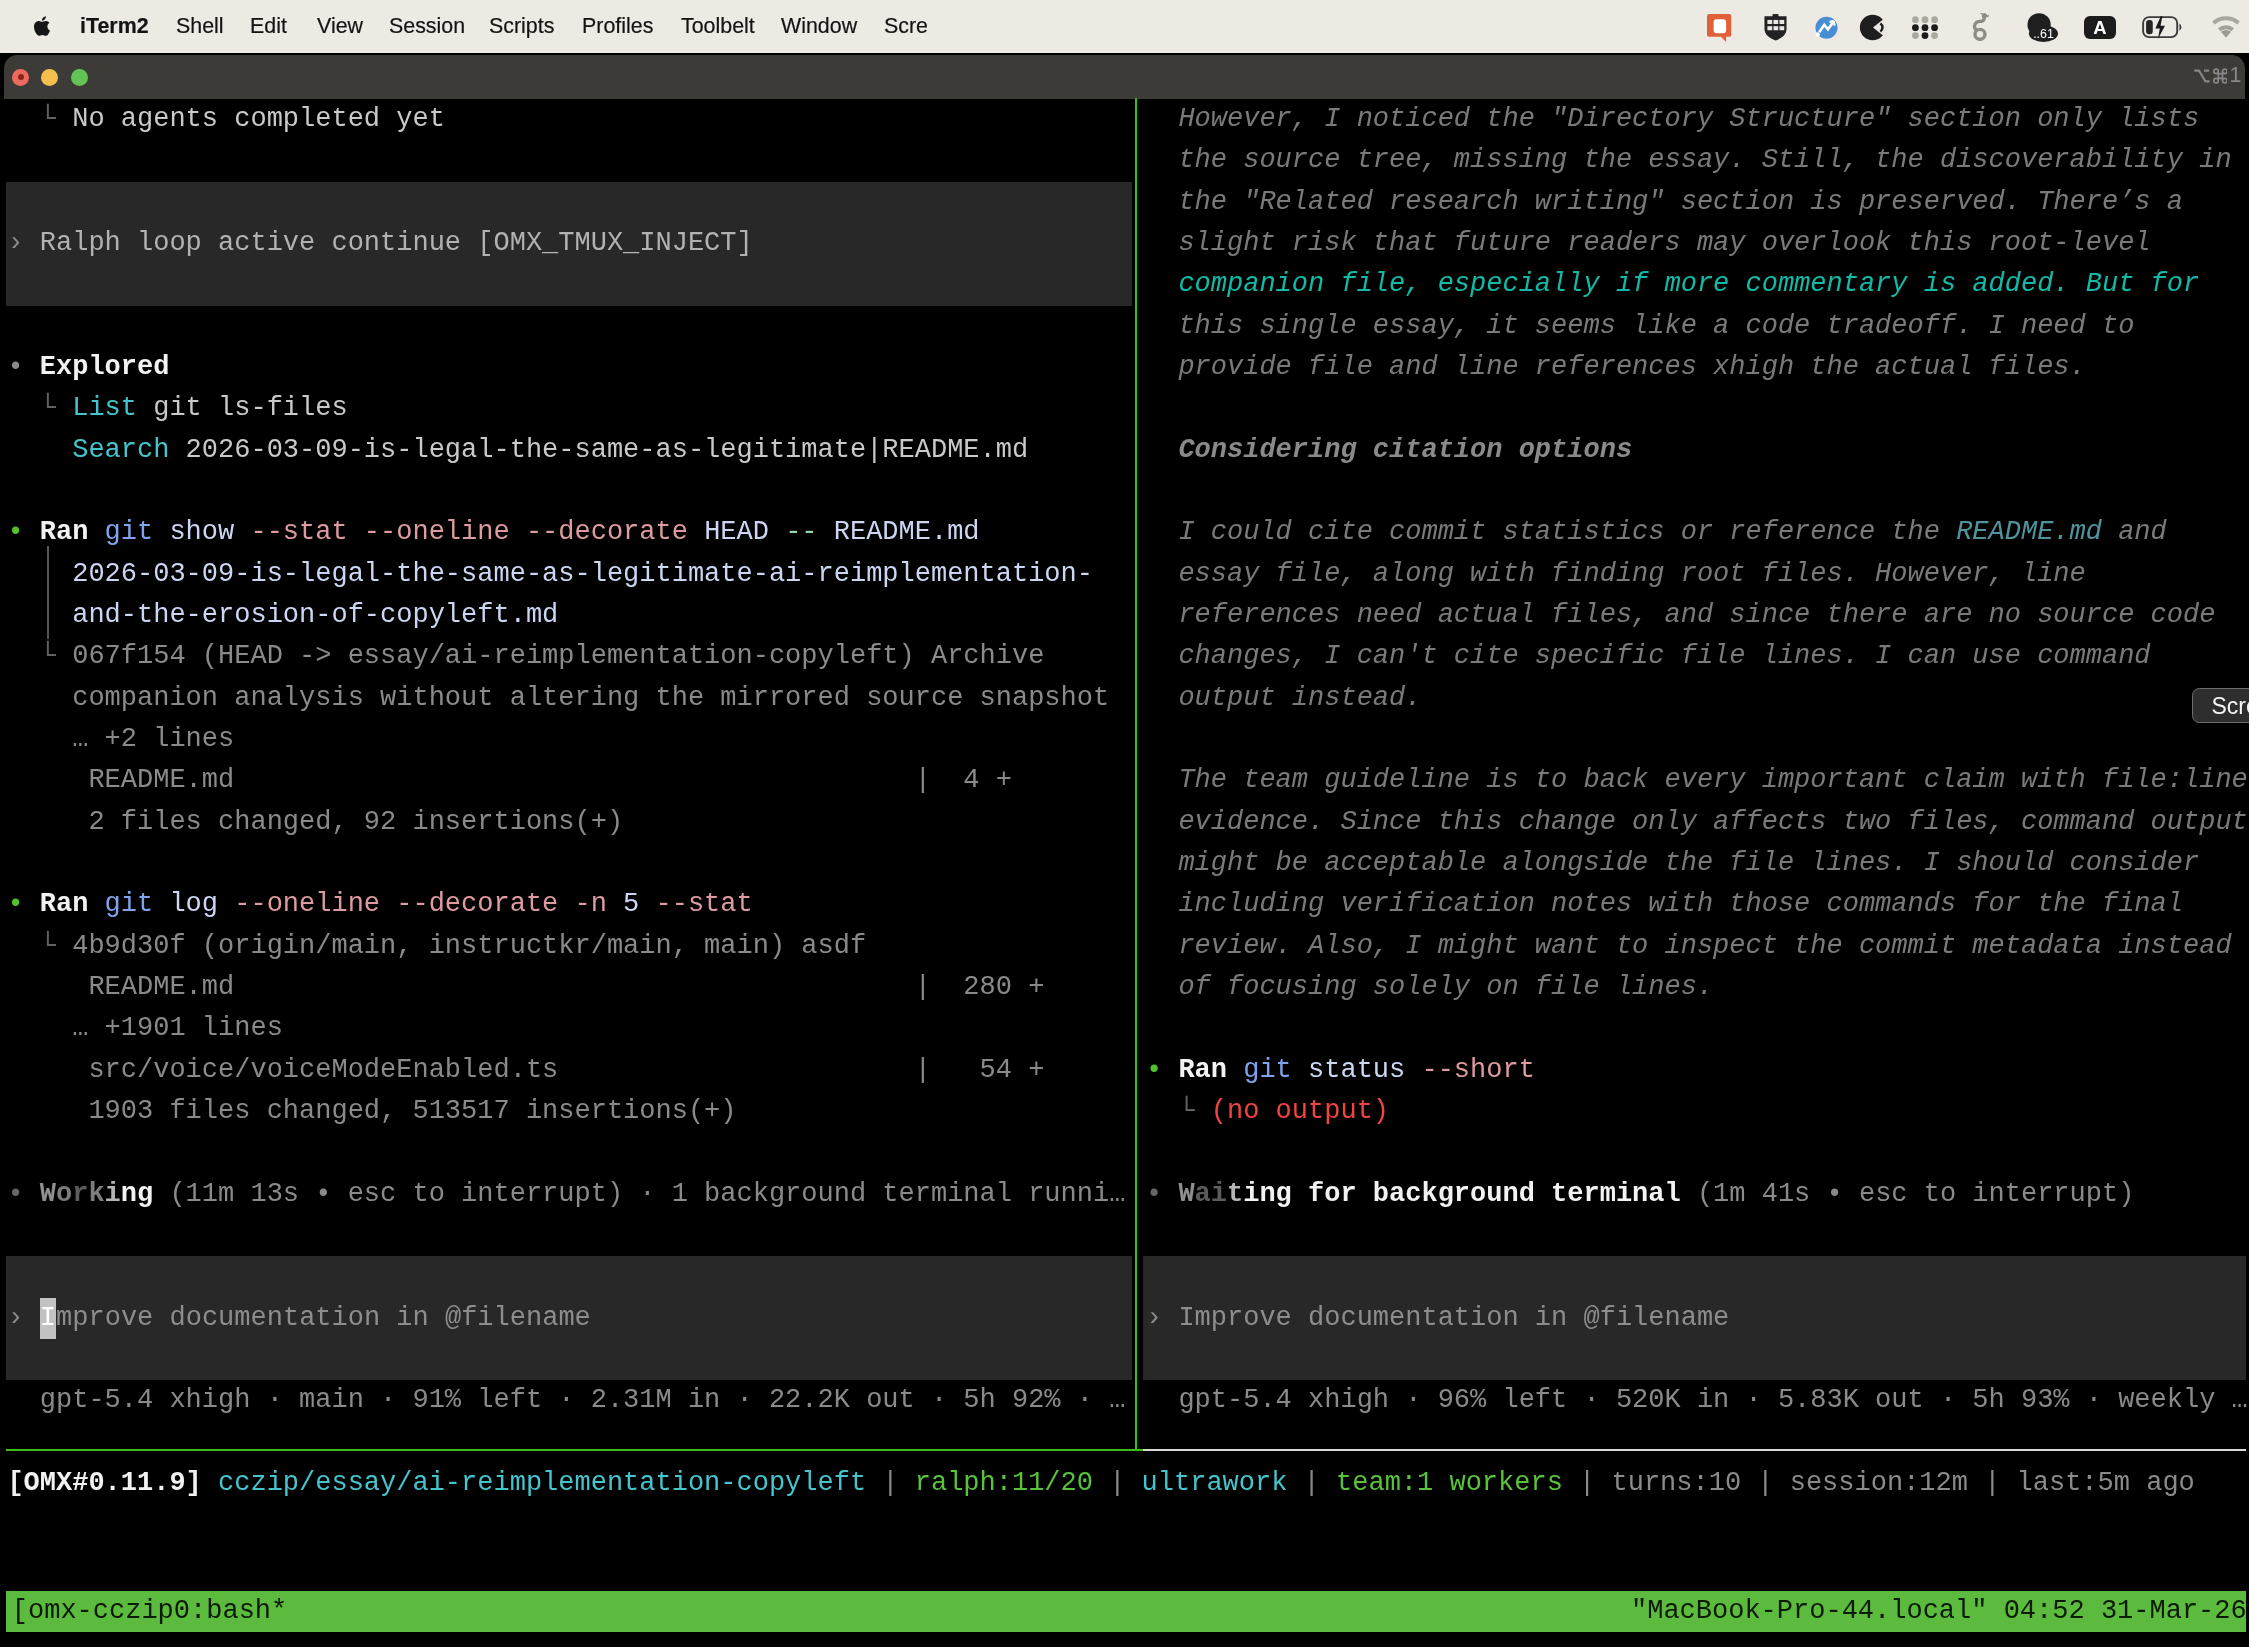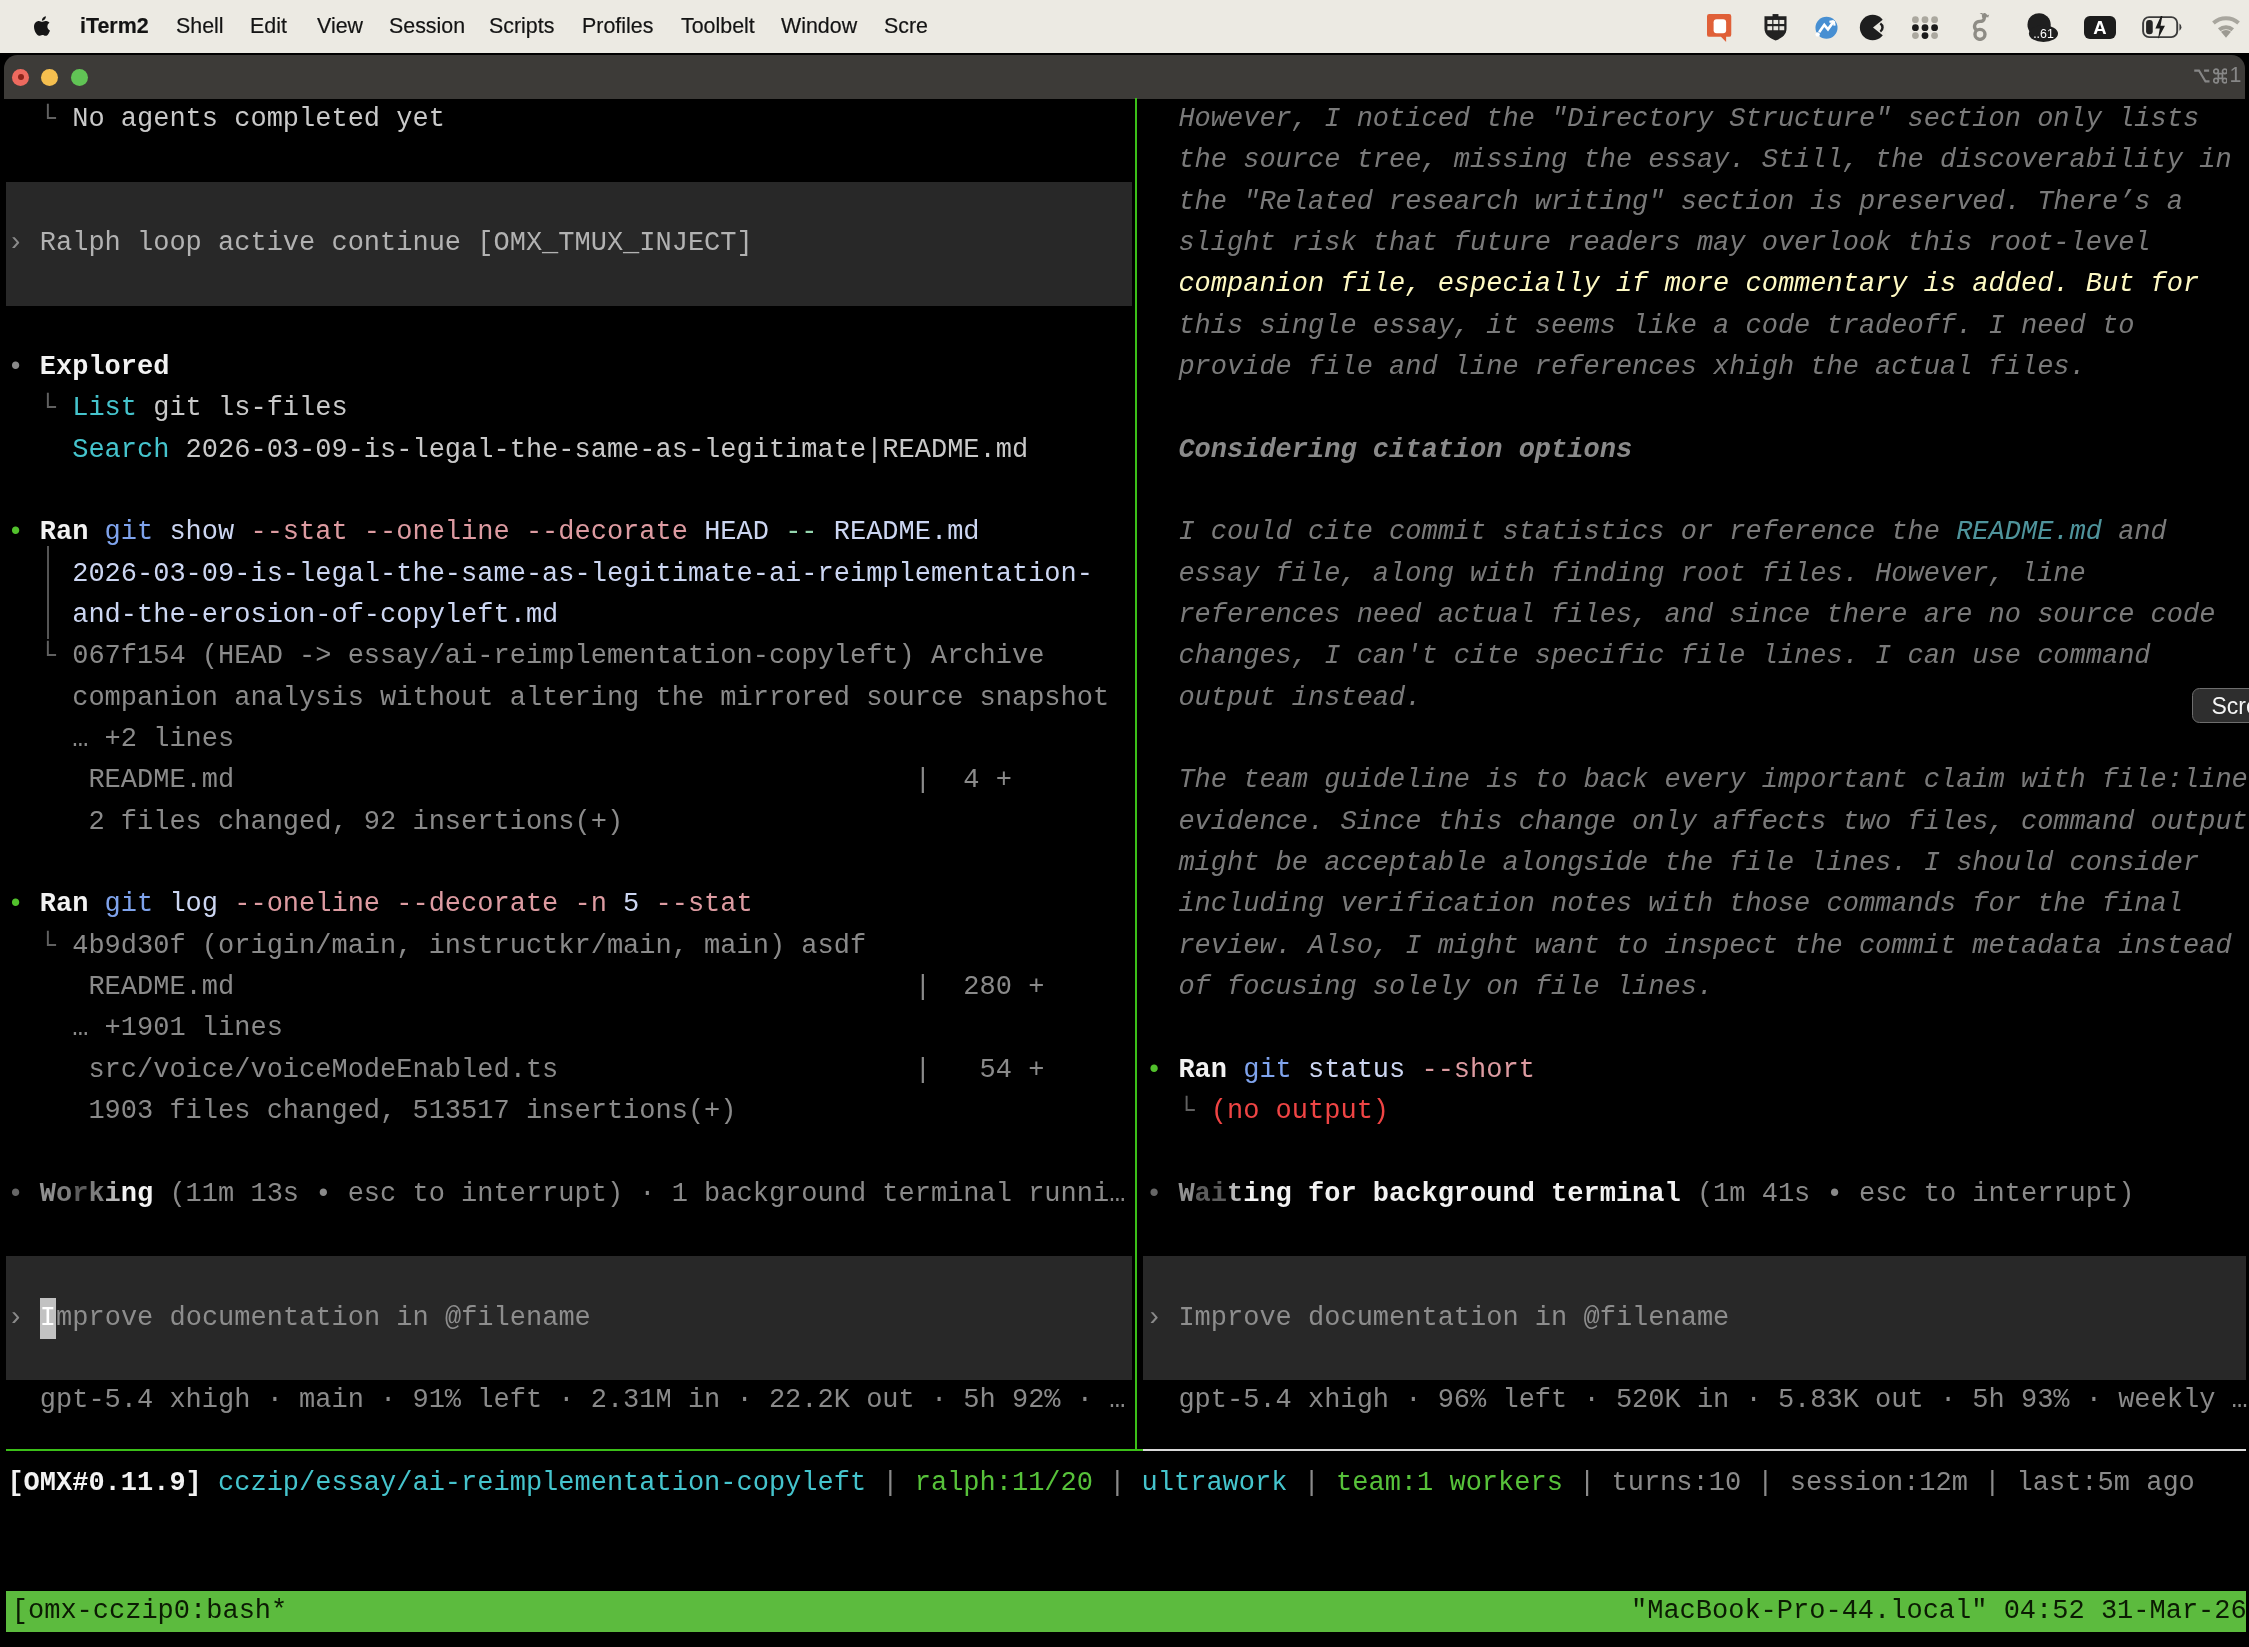--- a/index.html
+++ b/index.html
@@ -152,21 +152,21 @@
 <div class="r " style="left:7.4px;top:1008px">    <span style="color:#8a8a8a">… +1901 lines</span></div>
 <div class="r " style="left:7.4px;top:1050px">     <span style="color:#8a8a8a">src/voice/voiceModeEnabled.ts                      |   54 +</span></div>
 <div class="r " style="left:7.4px;top:1091px">     <span style="color:#8a8a8a">1903 files changed, 513517 insertions(+)</span></div>
 <div class="r " style="left:7.4px;top:1174px"><span style="color:#666666">• </span><b><span style="color:#8f8f8f">W</span><span style="color:#7d7d7d">o</span><span style="color:#5c5c5c">r</span><span style="color:#7d7d7d">k</span><span style="color:#b5b5b5">i</span><span style="color:#f2f2f2">ng</span></b><span style="color:#8a8a8a"> (11m 13s • esc to interrupt) · 1 background terminal runni…</span></div>
 <div class="r " style="left:7.4px;top:1298px"><span style="color:#8a8a8a">› </span><span class="cur">I</span><span style="color:#8d8d8d">mprove documentation in @filename</span></div>
 <div class="r " style="left:7.4px;top:1380px">  <span style="color:#8a8a8a">gpt-5.4 xhigh · main · 91% left · 2.31M in · 22.2K out · 5h 92% · …</span></div>
 <div class="r it" style="left:1146px;top:99px">  <span style="color:#7a7a7a">However, I noticed the "Directory Structure" section only lists</span></div>
 <div class="r it" style="left:1146px;top:140px">  <span style="color:#7a7a7a">the source tree, missing the essay. Still, the discoverability in</span></div>
 <div class="r it" style="left:1146px;top:182px">  <span style="color:#7a7a7a">the "Related research writing" section is preserved. There’s a</span></div>
 <div class="r it" style="left:1146px;top:223px">  <span style="color:#7a7a7a">slight risk that future readers may overlook this root-level</span></div>
-<div class="r it" style="left:1146px;top:264px">  <span style="color:#fef9c3">companion file, especially if more commentary is added. But for</span></div>
+<div class="r it" style="left:1146px;top:264px">  <span style="color:#14b8a6">companion file, especially if more commentary is added. But for</span></div>
 <div class="r it" style="left:1146px;top:306px">  <span style="color:#7a7a7a">this single essay, it seems like a code tradeoff. I need to</span></div>
 <div class="r it" style="left:1146px;top:347px">  <span style="color:#7a7a7a">provide file and line references xhigh the actual files.</span></div>
 <div class="r it" style="left:1146px;top:554px">  <span style="color:#7a7a7a">essay file, along with finding root files. However, line</span></div>
 <div class="r it" style="left:1146px;top:595px">  <span style="color:#7a7a7a">references need actual files, and since there are no source code</span></div>
 <div class="r it" style="left:1146px;top:636px">  <span style="color:#7a7a7a">changes, I can't cite specific file lines. I can use command</span></div>
 <div class="r it" style="left:1146px;top:678px">  <span style="color:#7a7a7a">output instead.</span></div>
 <div class="r it" style="left:1146px;top:760px">  <span style="color:#7a7a7a">The team guideline is to back every important claim with file:line</span></div>
 <div class="r it" style="left:1146px;top:802px">  <span style="color:#7a7a7a">evidence. Since this change only affects two files, command output</span></div>
 <div class="r it" style="left:1146px;top:843px">  <span style="color:#7a7a7a">might be acceptable alongside the file lines. I should consider</span></div>
 <div class="r it" style="left:1146px;top:884px">  <span style="color:#7a7a7a">including verification notes with those commands for the final</span></div>

